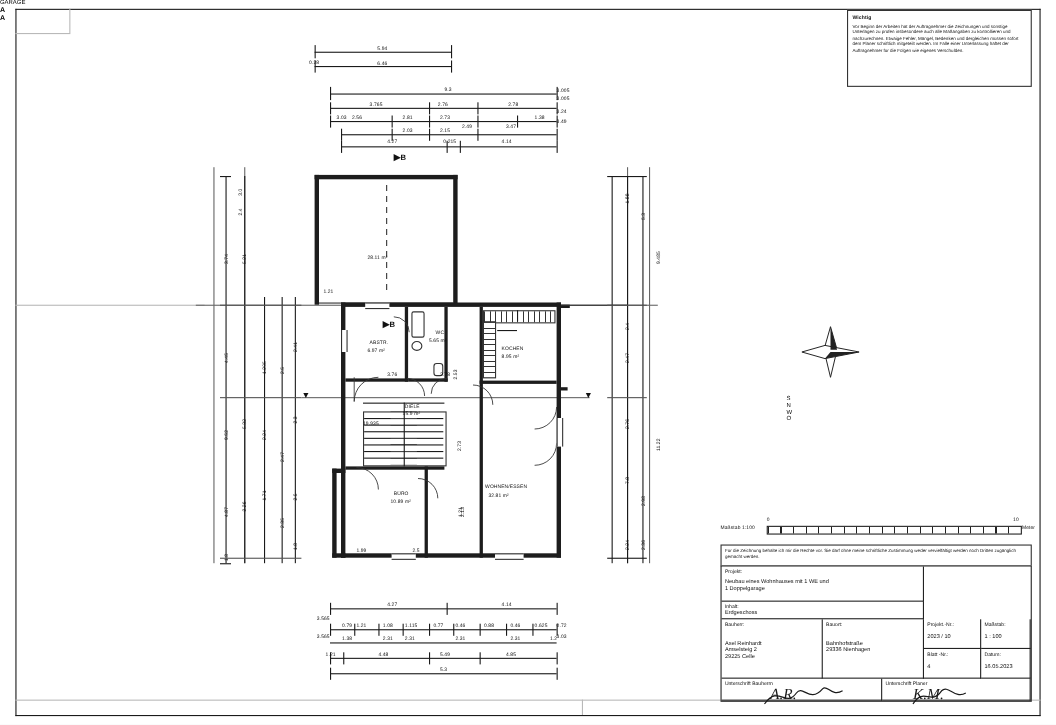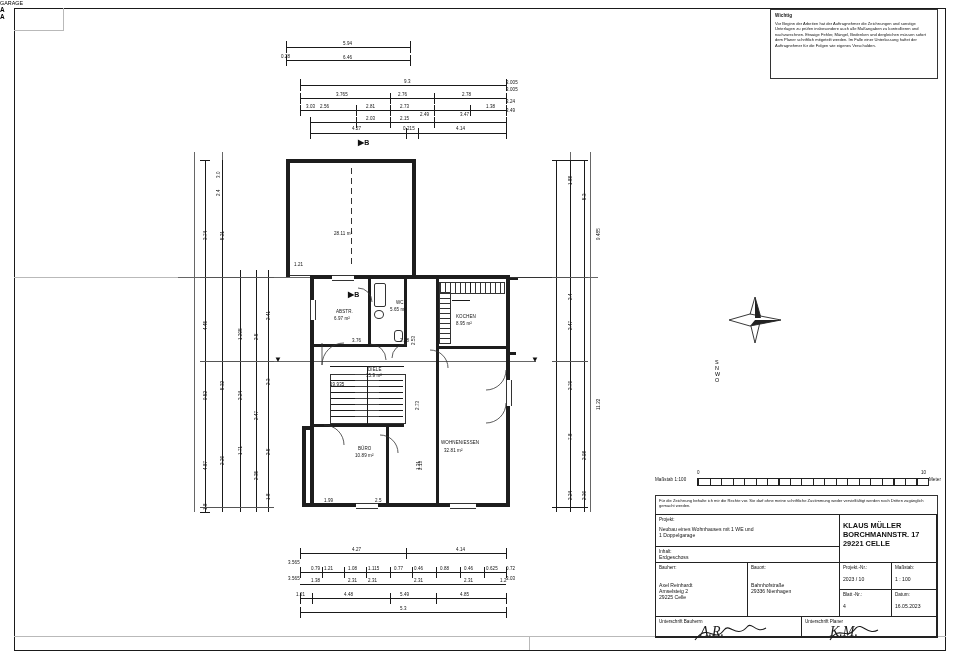--- a/index.html
+++ b/index.html
@@ -370,25 +370,20 @@
   </div>
 
   <div class="tbl" style="left:655px;top:514px;width:281px;height:122px;">
 
     <div class="cell nobr" style="left:0;top:0;width:184px;height:32px;">
       <div style="font-size:4.6px;">Projekt:</div>
       <div style="font-size:5.1px;margin-top:4px;">Neubau eines Wohnhauses mit 1 WE und</div>
       <div style="font-size:5.1px;">1 Doppelgarage</div>
     </div>
 
-    <div class="cell nobr" style="left:184px;top:0;width:97px;height:48px;">
-      <div style="font-size:7.4px;font-weight:bold;margin-top:4px;">KLAUS MÜLLER</div>
-      <div style="font-size:7.4px;font-weight:bold;">BORCHMANNSTR. 17</div>
-      <div style="font-size:7.4px;font-weight:bold;">29221 CELLE</div>
-    </div>
 
     <div class="cell nobr" style="left:0;top:32px;width:184px;height:16px;">
       <div style="font-size:4.6px;">Inhalt:</div>
       <div style="font-size:5.1px;">Erdgeschoss</div>
     </div>
 
     <div class="cell" style="left:0;top:48px;width:92px;height:54px;">
       <div style="font-size:4.6px;">Bauherr:</div>
       <div style="font-size:5.1px;margin-top:12px;">Axel Reinhardt</div>
       <div style="font-size:5.1px;">Amselsteig 2</div>

